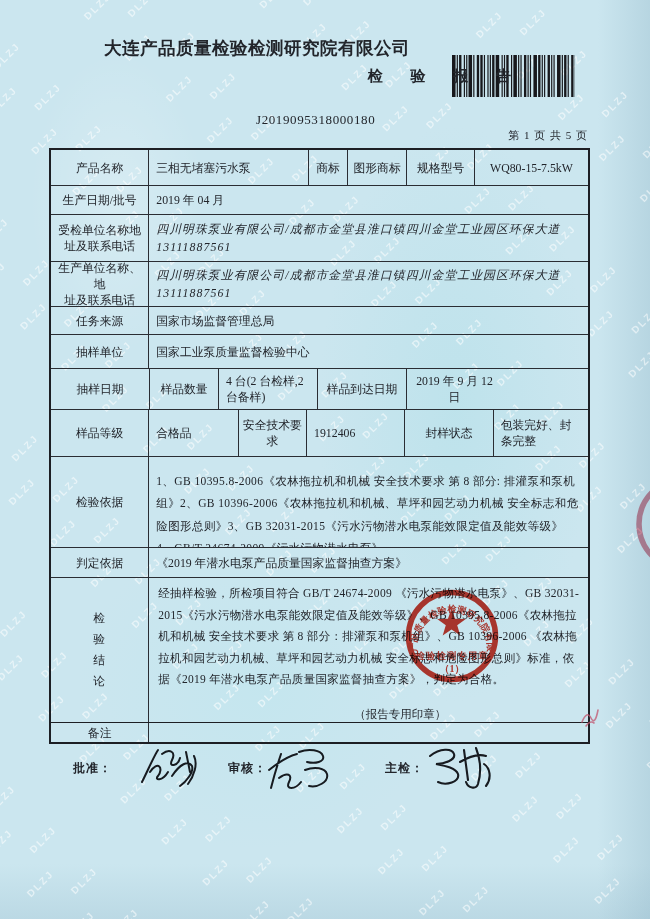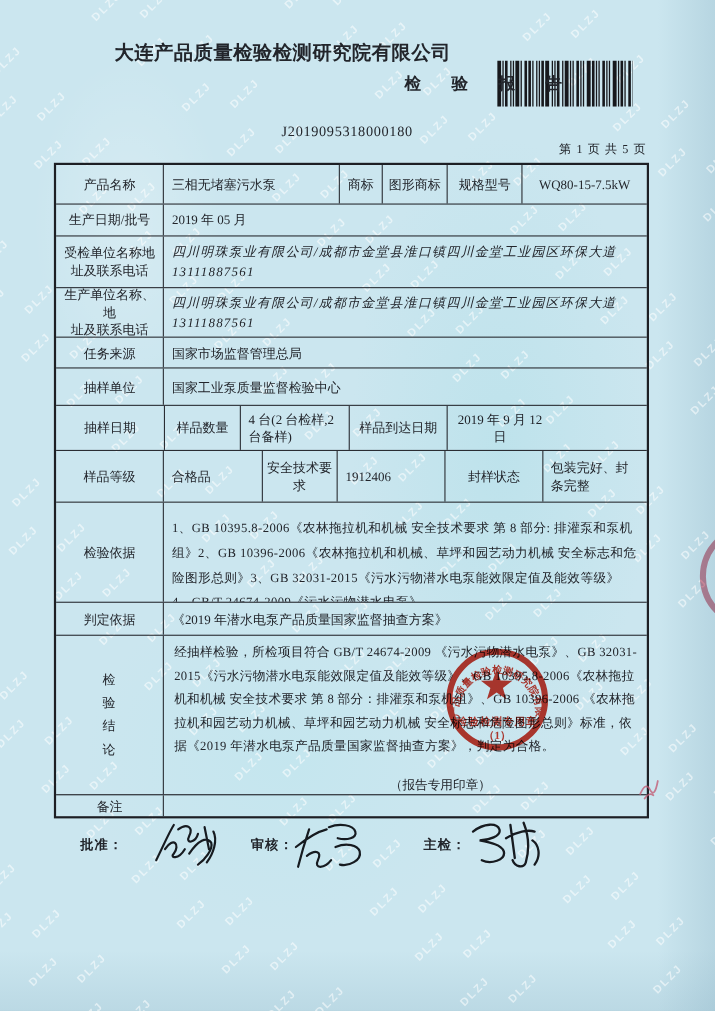--- a/index.html
+++ b/index.html
@@ -167,21 +167,21 @@
       <div class="td lab" style="width:99px">产品名称</div>
       <div class="td val" style="width:161px">三相无堵塞污水泵</div>
       <div class="td lab" style="width:39px">商标</div>
       <div class="td lab" style="width:60px">图形商标</div>
       <div class="td lab" style="width:68px">规格型号</div>
       <div class="td lab" style="width:114px">WQ80-15-7.5kW</div>
     </div>
 
     <div class="tr" style="height:29px">
       <div class="td lab" style="width:99px">生产日期/批号</div>
-      <div class="td val" style="width:442px">2019 年 05 月</div>
+      <div class="td val" style="width:442px">2019 年 04 月</div>
     </div>
 
     <div class="tr" style="height:47px">
       <div class="td lab" style="width:99px">受检单位名称地
 址及联系电话</div>
       <div class="td val spread" style="width:442px">四川明珠泵业有限公司/成都市金堂县淮口镇四川金堂工业园区环保大道
 13111887561</div>
     </div>
 
     <div class="tr" style="height:45px">

